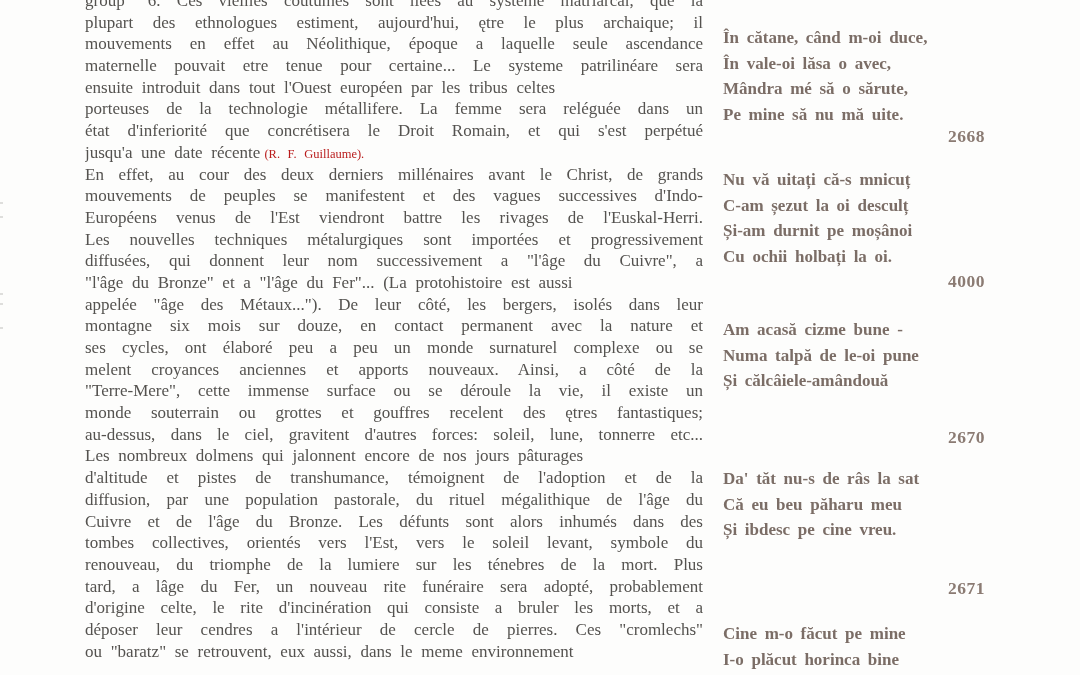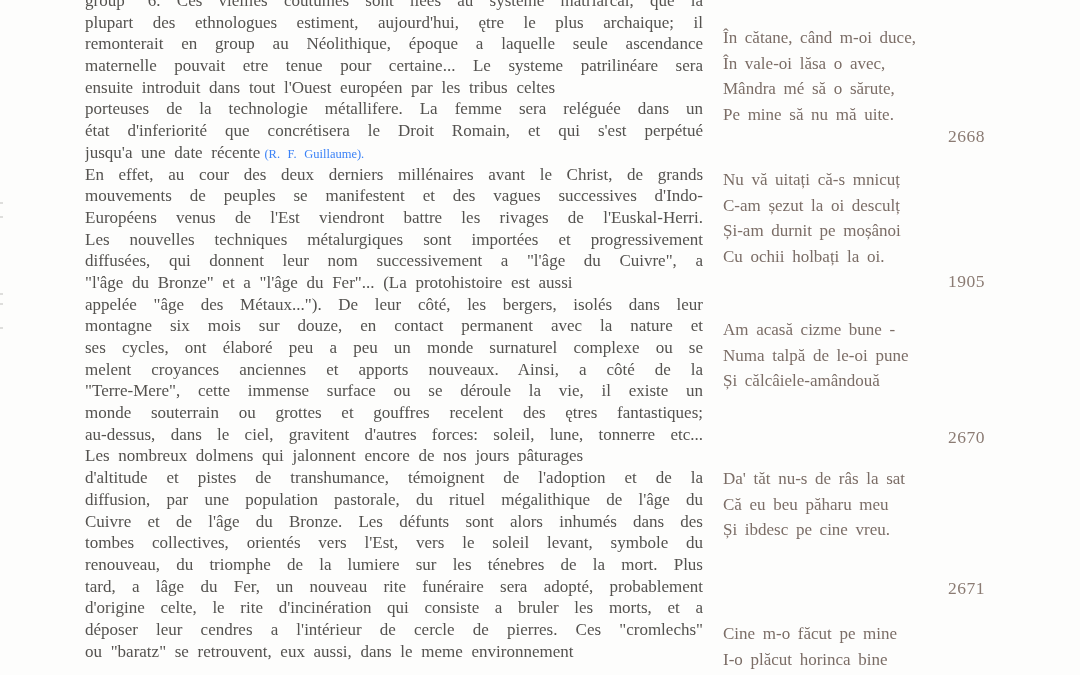--- a/index.html
+++ b/index.html
@@ -34,31 +34,32 @@
     white-space: normal;
   }
   .col-left .ln.short {
     text-align: right;
     text-align-last: left;
     word-spacing: 0.26em;
   }
   .cite {
     font-size: 12.5px;
     margin-left: 4px;
-    color: #3b82f6;
+    color: #b91c1c;
   }
   
   .col-right {
     position: absolute;
     left: 723px;
     top: 0;
     width: 262px;
     height: 675px;
     color: #7b6d66;
     font-size: 17px;
+    font-weight: bold;
   }
   .verse {
     position: absolute;
     left: 0;
     width: 100%;
   }
   .vln {
     line-height: 25.5px;
     height: 25.5px;
     overflow: hidden;
@@ -85,21 +86,21 @@
   }
 </style>
 </head>
 <body>
 
 <div class="page">
 
   <div class="col-left">
     <div class="ln">group" 6. Ces vieilles coutumes sont liées au système matriarcal, que la</div>
     <div class="ln">plupart des ethnologues estiment, aujourd'hui, ętre le plus archaique; il</div>
-    <div class="ln">remonterait en group au Néolithique, époque a laquelle seule ascendance</div>
+    <div class="ln">mouvements en effet au Néolithique, époque a laquelle seule ascendance</div>
     <div class="ln">maternelle pouvait etre tenue pour certaine... Le systeme patrilinéare sera</div>
     <div class="ln short">ensuite introduit dans tout l'Ouest européen par les tribus celtes</div>
     <div class="ln">porteuses de la technologie métallifere. La femme sera reléguée dans un</div>
     <div class="ln">état d'inferiorité que concrétisera le Droit Romain, et qui s'est perpétué</div>
     <div class="ln short">
       <span>jusqu'a une date récente</span><span class="cite">(R. F. Guillaume).</span>
     </div>
     <div class="ln">En effet, au cour des deux derniers millénaires avant le Christ, de grands</div>
     <div class="ln">mouvements de peuples se manifestent et des vagues successives d'Indo-</div>
     <div class="ln">Européens venus de l'Est viendront battre les rivages de l'Euskal-Herri.</div>
@@ -134,21 +135,21 @@
       <div class="vln">Pe mine să nu mă uite.</div>
     </div>
     <div class="vnum" style="top:125px">2668</div>
 
     <div class="verse" style="top:167px">
       <div class="vln">Nu vă uitați că-s mnicuț</div>
       <div class="vln">C-am șezut la oi desculț</div>
       <div class="vln">Și-am durnit pe moșânoi</div>
       <div class="vln">Cu ochii holbați la oi.</div>
     </div>
-    <div class="vnum" style="top:270px">1905</div>
+    <div class="vnum" style="top:270px">4000</div>
 
     <div class="verse" style="top:317px">
       <div class="vln">Am acasă cizme bune -</div>
       <div class="vln">Numa talpă de le-oi pune</div>
       <div class="vln">Și călcâiele-amândouă</div>
     </div>
     <div class="vnum" style="top:426px">2670</div>
 
     <div class="verse" style="top:466px">
       <div class="vln">Da' tăt nu-s de râs la sat</div>

